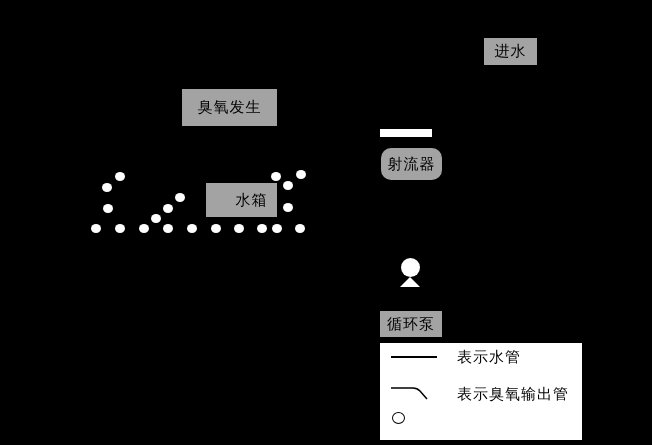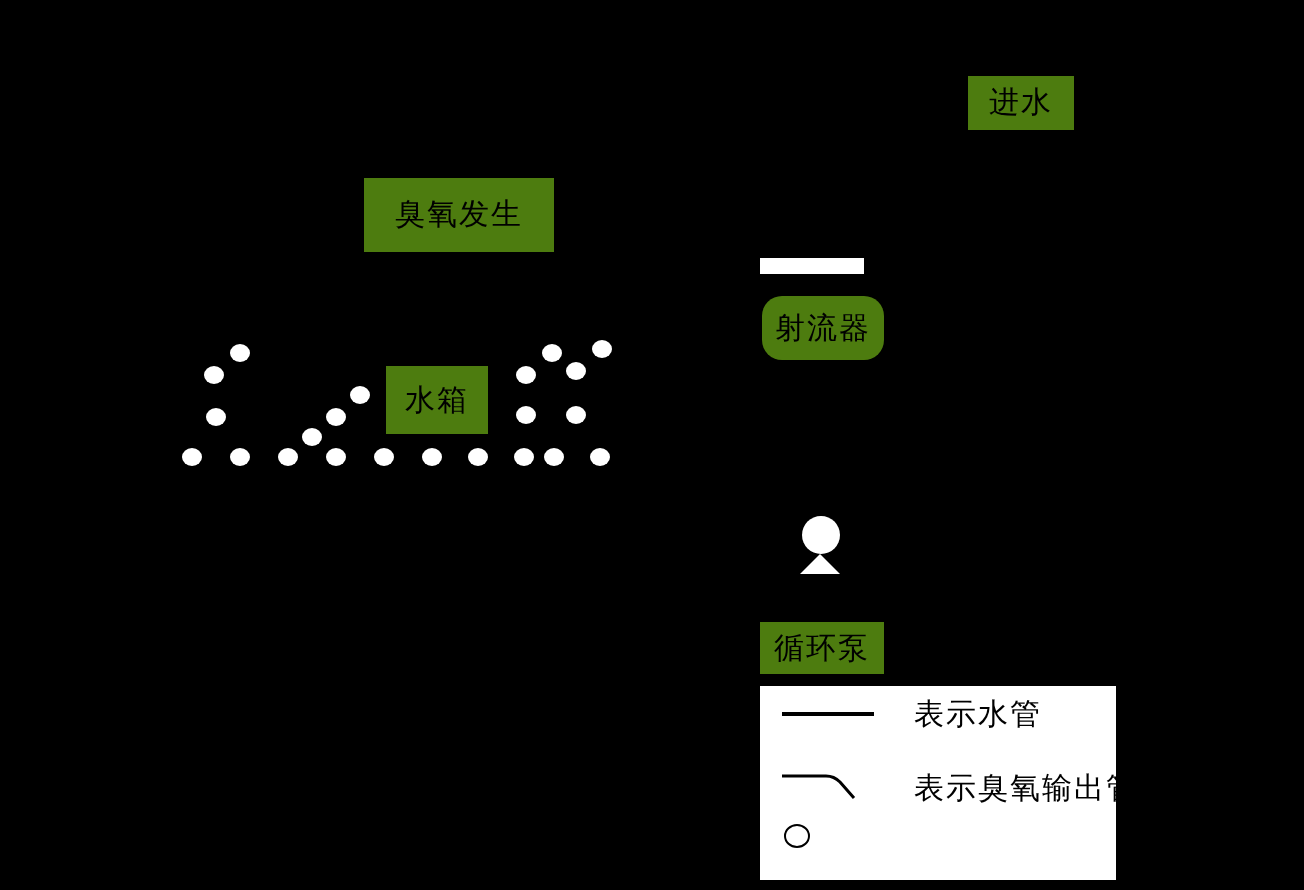--- a/index.html
+++ b/index.html
@@ -7,33 +7,33 @@
     position: relative;
     width: 652px;
     height: 445px;
     background: #000000;
     overflow: hidden;
     font-family: "Liberation Sans", "DejaVu Sans", sans-serif;
   }
   
   .lbl {
     position: absolute;
-    background: #4d7c0f;
+    background: #a3a3a3;
     color: #000000;
     display: flex;
     align-items: center;
     justify-content: center;
     font-size: 15px;
     letter-spacing: 1px;
     white-space: nowrap;
   }
   #lbl-ozone { left: 182px; top: 89px;  width: 95px; height: 37px; }
   #lbl-inlet { left: 484px; top: 38px;  width: 53px; height: 27px; }
   #lbl-jet   { left: 381px; top: 148px; width: 61px; height: 32px; border-radius: 10px; }
-  #lbl-tank  { left: 193px; top: 183px; width: 51px; height: 34px; }
+  #lbl-tank  { left: 206px; top: 183px; width: 51px; height: 34px; padding-left: 20px; }
   #lbl-pump  { left: 380px; top: 296px; width: 62px; height: 26px; margin-top: 15px; }
 
   
   .jet-bar {
     position: absolute;
     left: 380px; top: 129px;
     width: 52px; height: 8px;
     background: #ffffff;
   }
 
@@ -59,21 +59,21 @@
     position: absolute;
     width: 10px; height: 9px;
     border-radius: 50%;
     background: #ffffff;
   }
 
   
   .legend {
     position: absolute;
     left: 380px; top: 343px;
-    width: 178px; height: 97px;
+    width: 202px; height: 97px;
     background: #ffffff;
     color: #000000;
   }
   .legend-row {
     position: absolute;
     left: 0; width: 100%; height: 20px;
   }
   .legend-row .sym {
     position: absolute;
     left: 11px; top: 0;

